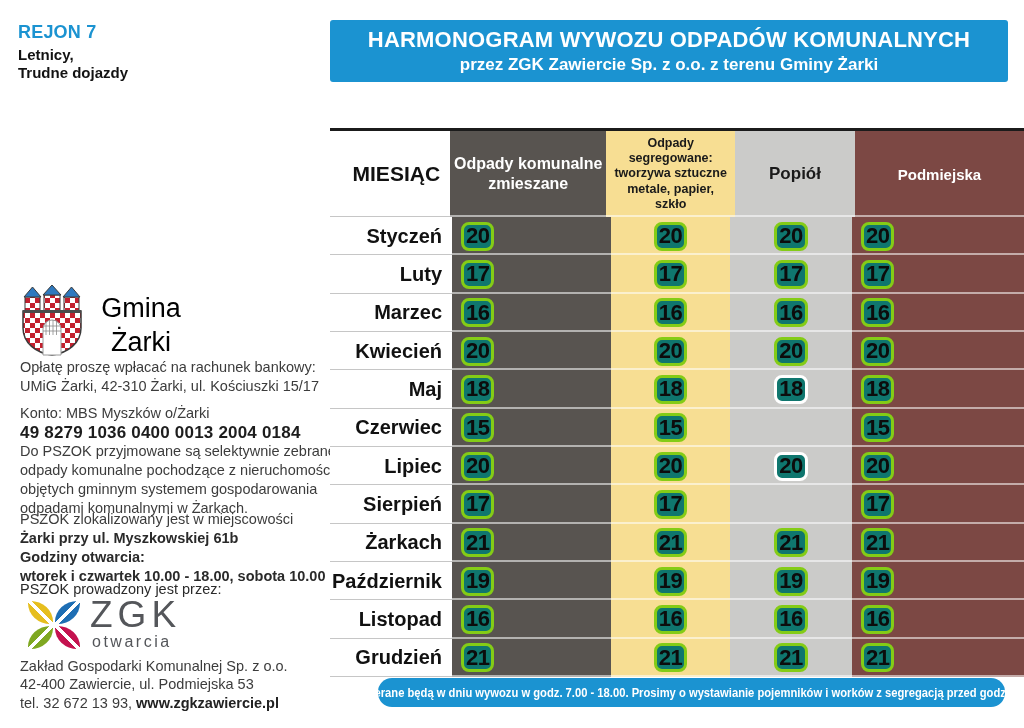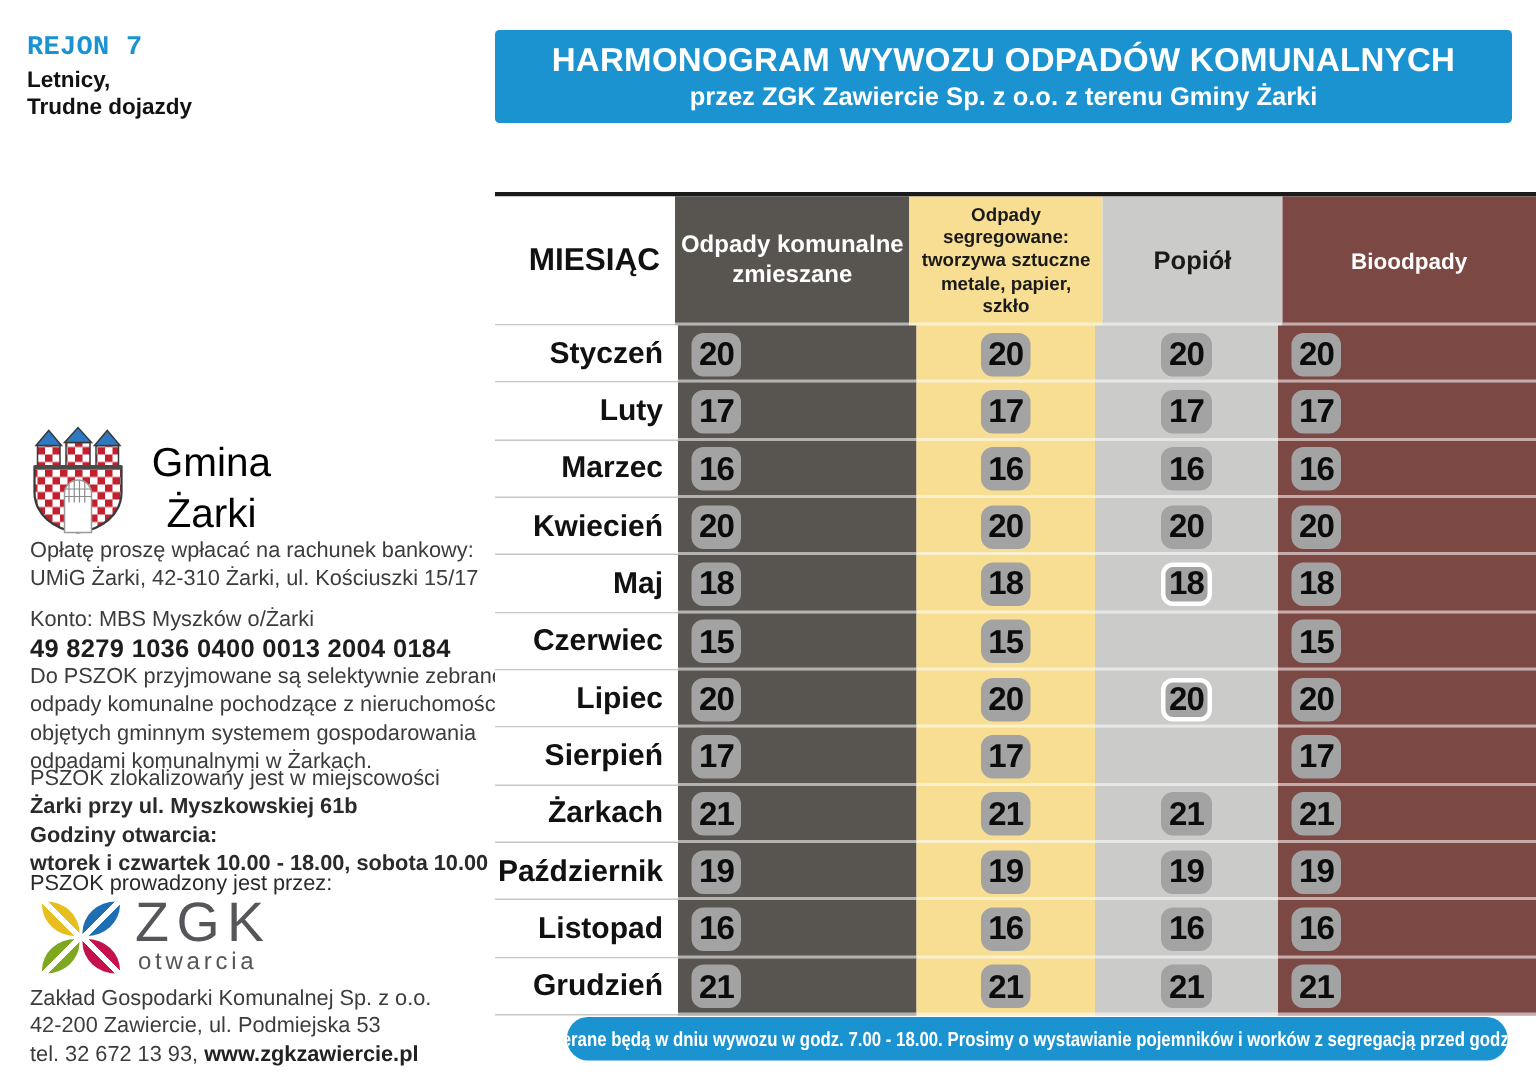--- a/index.html
+++ b/index.html
@@ -5,21 +5,21 @@
   :root{
     --blue:#1B93D1;
     --red:#E0231C;
   }
   *{box-sizing:border-box;margin:0;padding:0;}
   body{background:#888;font-family:"Liberation Sans",sans-serif;}
   .page{position:relative;width:1024px;height:728px;background:#ffffff;overflow:hidden;margin:0 auto;}
 
   
   .region{position:absolute;left:18px;top:22px;}
-  .region-title{color:var(--blue);font-size:18px;font-weight:bold;letter-spacing:.2px;font-family:Liberation Mono, monospace;}
+  .region-title{color:var(--blue);font-size:18px;font-weight:bold;letter-spacing:.2px;}
   .region-sub{margin-top:3px;font-size:15px;font-weight:bold;color:#121212;line-height:1.22;white-space:pre-line;}
 
   
   .banner{position:absolute;left:330px;top:20px;width:678px;height:62px;background:var(--blue);
     color:#fff;display:flex;flex-direction:column;justify-content:center;align-items:center;border-radius:3px;}
   .banner-title{font-size:22px;font-weight:bold;letter-spacing:.2px;white-space:nowrap;}
   .banner-sub{font-size:17px;font-weight:bold;margin-top:2px;white-space:nowrap;}
 
   
   .date-badge{position:absolute;left:706px;top:82px;width:302px;height:34px;background:var(--red);
@@ -65,21 +65,21 @@
   .trow{display:flex;height:38.33px;}
   .cell{position:relative;display:flex;align-items:center;}
   .month-cell{width:122px;background:#fff;justify-content:flex-end;padding-right:10px;
     font-size:20px;font-weight:bold;color:#111;white-space:nowrap;}
   .month-cell::after{background:#c6c6c6;height:1px;}
   .c0{width:159px;justify-content:flex-start;padding-left:9px;}
   .c1{width:119px;justify-content:center;}
   .c2{width:122px;justify-content:center;}
   .c3{width:172px;justify-content:flex-start;padding-left:9px;}
   .badge{display:inline-flex;align-items:center;justify-content:center;min-width:33px;height:29px;
-    background:#a3a3a3;border:3px solid #a3a3a3;border-radius:8px;font-size:22px;font-weight:bold;
+    background:#0f766e;border:3px solid #84cc16;border-radius:8px;font-size:22px;font-weight:bold;
     color:#0c0c0c;padding:0 2px;letter-spacing:-.5px;}
   .badge.plain{border-color:#ffffff;}
 
   
   .footer-bar{position:absolute;left:378px;top:678px;width:627px;height:29px;background:var(--blue);
     border-radius:14px;color:#fff;display:flex;align-items:center;justify-content:center;overflow:hidden;}
   .footer-bar span{font-size:13.5px;font-weight:bold;white-space:nowrap;transform:scaleX(.83);}
 </style>
 </head>
 <body>
@@ -152,36 +152,36 @@
     <div class="leaf tl" style="background: linear-gradient(45deg, rgb(230, 190, 30) 45%, rgb(255, 255, 255) 45%, rgb(255, 255, 255) 56%, rgb(230, 190, 30) 56%);"></div>
     <div class="leaf tr" style="background: linear-gradient(135deg, rgb(30, 110, 180) 45%, rgb(255, 255, 255) 45%, rgb(255, 255, 255) 56%, rgb(30, 110, 180) 56%);"></div>
     <div class="leaf bl" style="background: linear-gradient(135deg, rgb(127, 168, 33) 45%, rgb(255, 255, 255) 45%, rgb(255, 255, 255) 56%, rgb(127, 168, 33) 56%);"></div>
     <div class="leaf br" style="background: linear-gradient(45deg, rgb(196, 18, 79) 45%, rgb(255, 255, 255) 45%, rgb(255, 255, 255) 56%, rgb(196, 18, 79) 56%);"></div>
   </div>
   <div class="zgk-word">ZGK</div>
   <div class="zgk-sub">otwarcia</div>
 
   <div class="side-text t-company">
     <div>Zakład Gospodarki Komunalnej Sp. z o.o.</div>
-    <div>42-200 Zawiercie, ul. Podmiejska 53</div>
+    <div>42-400 Zawiercie, ul. Podmiejska 53</div>
     <div><span>tel. 32 672 13 93, </span><span class="b">www.zgkzawiercie.pl</span></div>
   </div>
 
   <div class="table">
     <div class="thead">
       <div class="hcell hmonth">MIESIĄC</div>
       <div class="hcell hcol hc0" style="background: rgb(88, 84, 80); color: rgb(255, 255, 255);">Odpady komunalne
 zmieszane</div>
       <div class="hcell hcol hc1" style="background: rgb(247, 222, 147); color: rgb(26, 26, 26);">Odpady
 segregowane:
 tworzywa sztuczne
 metale, papier,
 szkło</div>
       <div class="hcell hcol hc2" style="background: rgb(203, 203, 201); color: rgb(26, 26, 26);">Popiół</div>
-      <div class="hcell hcol hc3" style="background: rgb(124, 72, 68); color: rgb(255, 255, 255);">Bioodpady</div>
+      <div class="hcell hcol hc3" style="background: rgb(124, 72, 68); color: rgb(255, 255, 255);">Podmiejska</div>
     </div>
     <div class="tbody">
         <div class="trow">
           <div class="cell month-cell">Styczeń</div>
           <div class="cell c0" style="background: rgb(88, 84, 80);">
             <span class="badge">20</span>
           </div>
           <div class="cell c1" style="background: rgb(247, 222, 147);">
             <span class="badge">20</span>
           </div>

